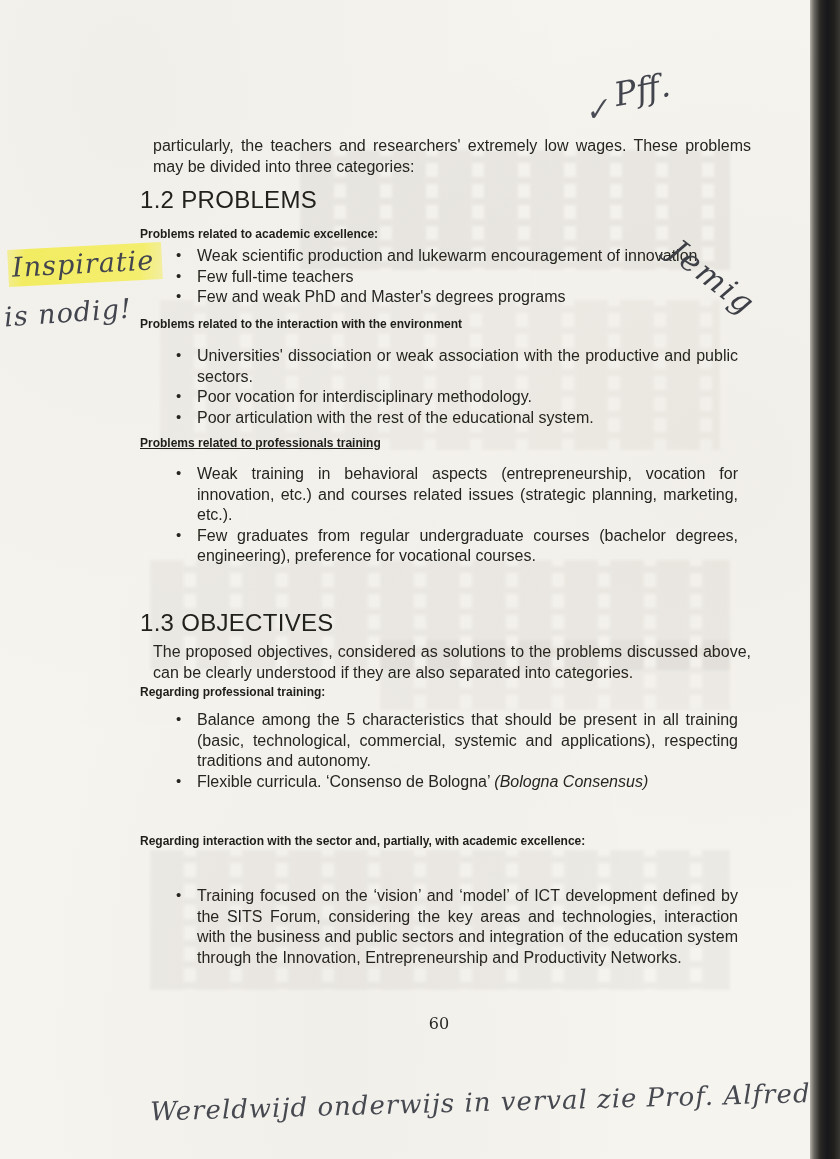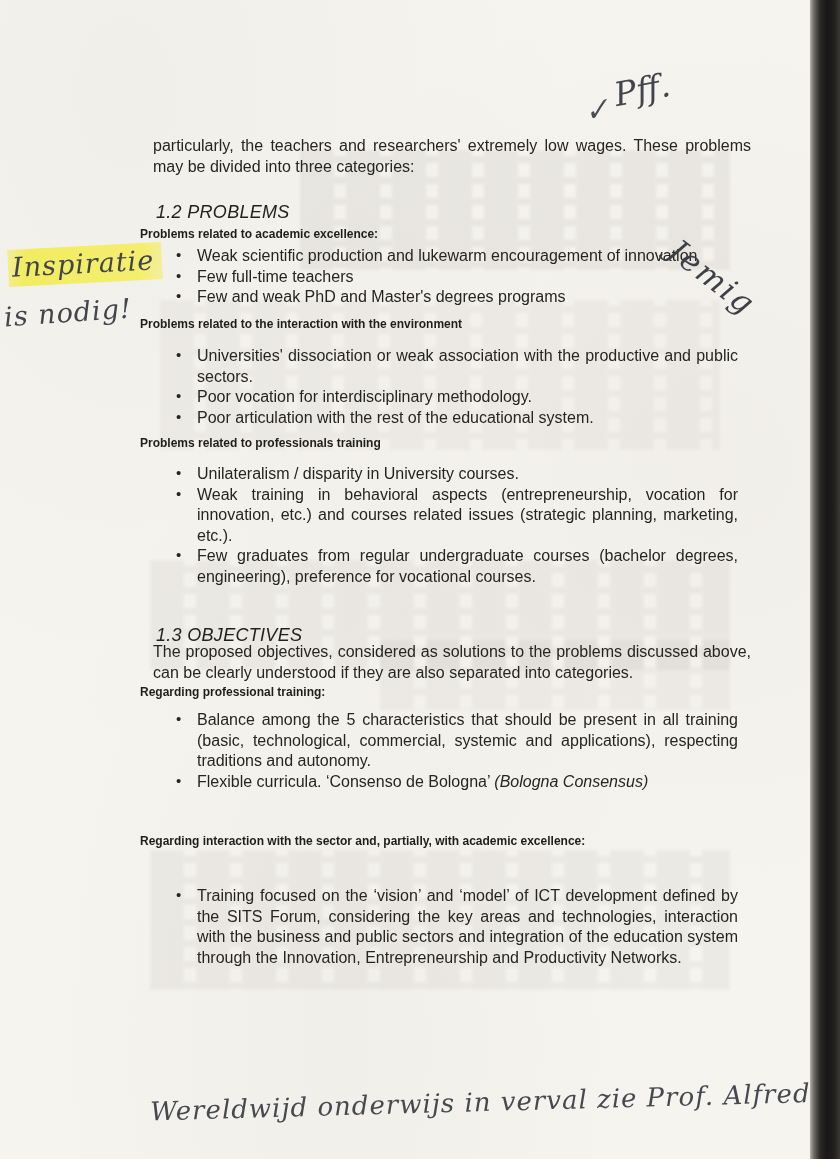--- a/index.html
+++ b/index.html
@@ -38,22 +38,22 @@
   .block{
     position:absolute;left:140px;width:598px;
     color:#26261f;
   }
   .para{
     font-size:16px;line-height:21px;
     text-align:justify;
     margin:13px;
   }
   .heading{
-    font-size:18px;font-weight:400;letter-spacing:0.3px;
-    margin:16px;color:#22221c;font-style:italic;
+    font-size:24px;font-weight:400;letter-spacing:0.3px;
+    margin:0;color:#22221c;
   }
   .subhead{
     font-size:12px;font-weight:700;line-height:20px;
     margin:0;color:#1f1f19;
   }
   ul.bullets{
     list-style:none;margin:0;padding:0;
     font-size:16px;line-height:20.5px;
   }
   ul.bullets li{
@@ -149,42 +149,42 @@
     <li>Few and weak PhD and Master's degrees programs</li>
   </ul>
 
   <h3 class="block subhead" style="top:314px;">Problems related to the interaction with the environment</h3>
   <ul class="block bullets" style="top:346px;">
     <li>Universities' dissociation or weak association with the productive and public sectors.</li>
     <li>Poor vocation for interdisciplinary methodology.</li>
     <li>Poor articulation with the rest of the educational system.</li>
   </ul>
 
-  <h3 class="block subhead" style="top:433px;">Problems related to professionals training</h3>
+  <h3 class="block subhead" style="top:433px;text-decoration:underline;">Problems related to professionals training</h3>
   <ul class="block bullets" style="top:464px;">
-    <li>Unilateralism / disparity in University courses.</li>
     <li>Weak training in behavioral aspects (entrepreneurship, vocation for innovation, etc.) and courses related issues (strategic planning, marketing, etc.).</li>
     <li>Few graduates from regular undergraduate courses (bachelor degrees, engineering), preference for vocational courses.</li>
   </ul>
 
   <h2 class="block heading" style="top:609px;">1.3 OBJECTIVES</h2>
 
   <p class="block para" style="top:628px;">The proposed objectives, considered as solutions to the problems discussed above, can be clearly understood if they are also separated into categories.</p>
 
   <h3 class="block subhead" style="top:682px;">Regarding professional training:</h3>
   <ul class="block bullets" style="top:710px;">
     <li>Balance among the 5 characteristics that should be present in all training (basic, technological, commercial, systemic and applications), respecting traditions and autonomy.</li>
     <li><span>Flexible curricula. ‘Consenso de Bologna’ </span><span class="italic">(Bologna Consensus)</span></li>
   </ul>
 
   <h3 class="block subhead" style="top:831px;width:540px;">Regarding interaction with the sector and, partially, with academic excellence:</h3>
   <ul class="block bullets" style="top:886px;">
     <li>Training focused on the ‘vision’ and ‘model’ of ICT development defined by the SITS Forum, considering the key areas and technologies, interaction with the business and public sectors and integration of the education system through the Innovation, Entrepreneurship and Productivity Networks.</li>
   </ul>
 
+  <div class="block page-number" style="top:1014px;">60</div>
 
   <div class="hand hw-check">✓</div>
   <div class="hand hw-pff">Pff.</div>
 
   <div class="hand hw-inspiratie"><span class="hl">Inspiratie</span></div>
   <div class="hand hw-isnodig">is nodig!</div>
 
   <div class="hand hw-jemig">Jemig</div>
 
   <div class="hand hw-bottom">Wereldwijd onderwijs in verval zie Prof. Alfred Bork.</div>

